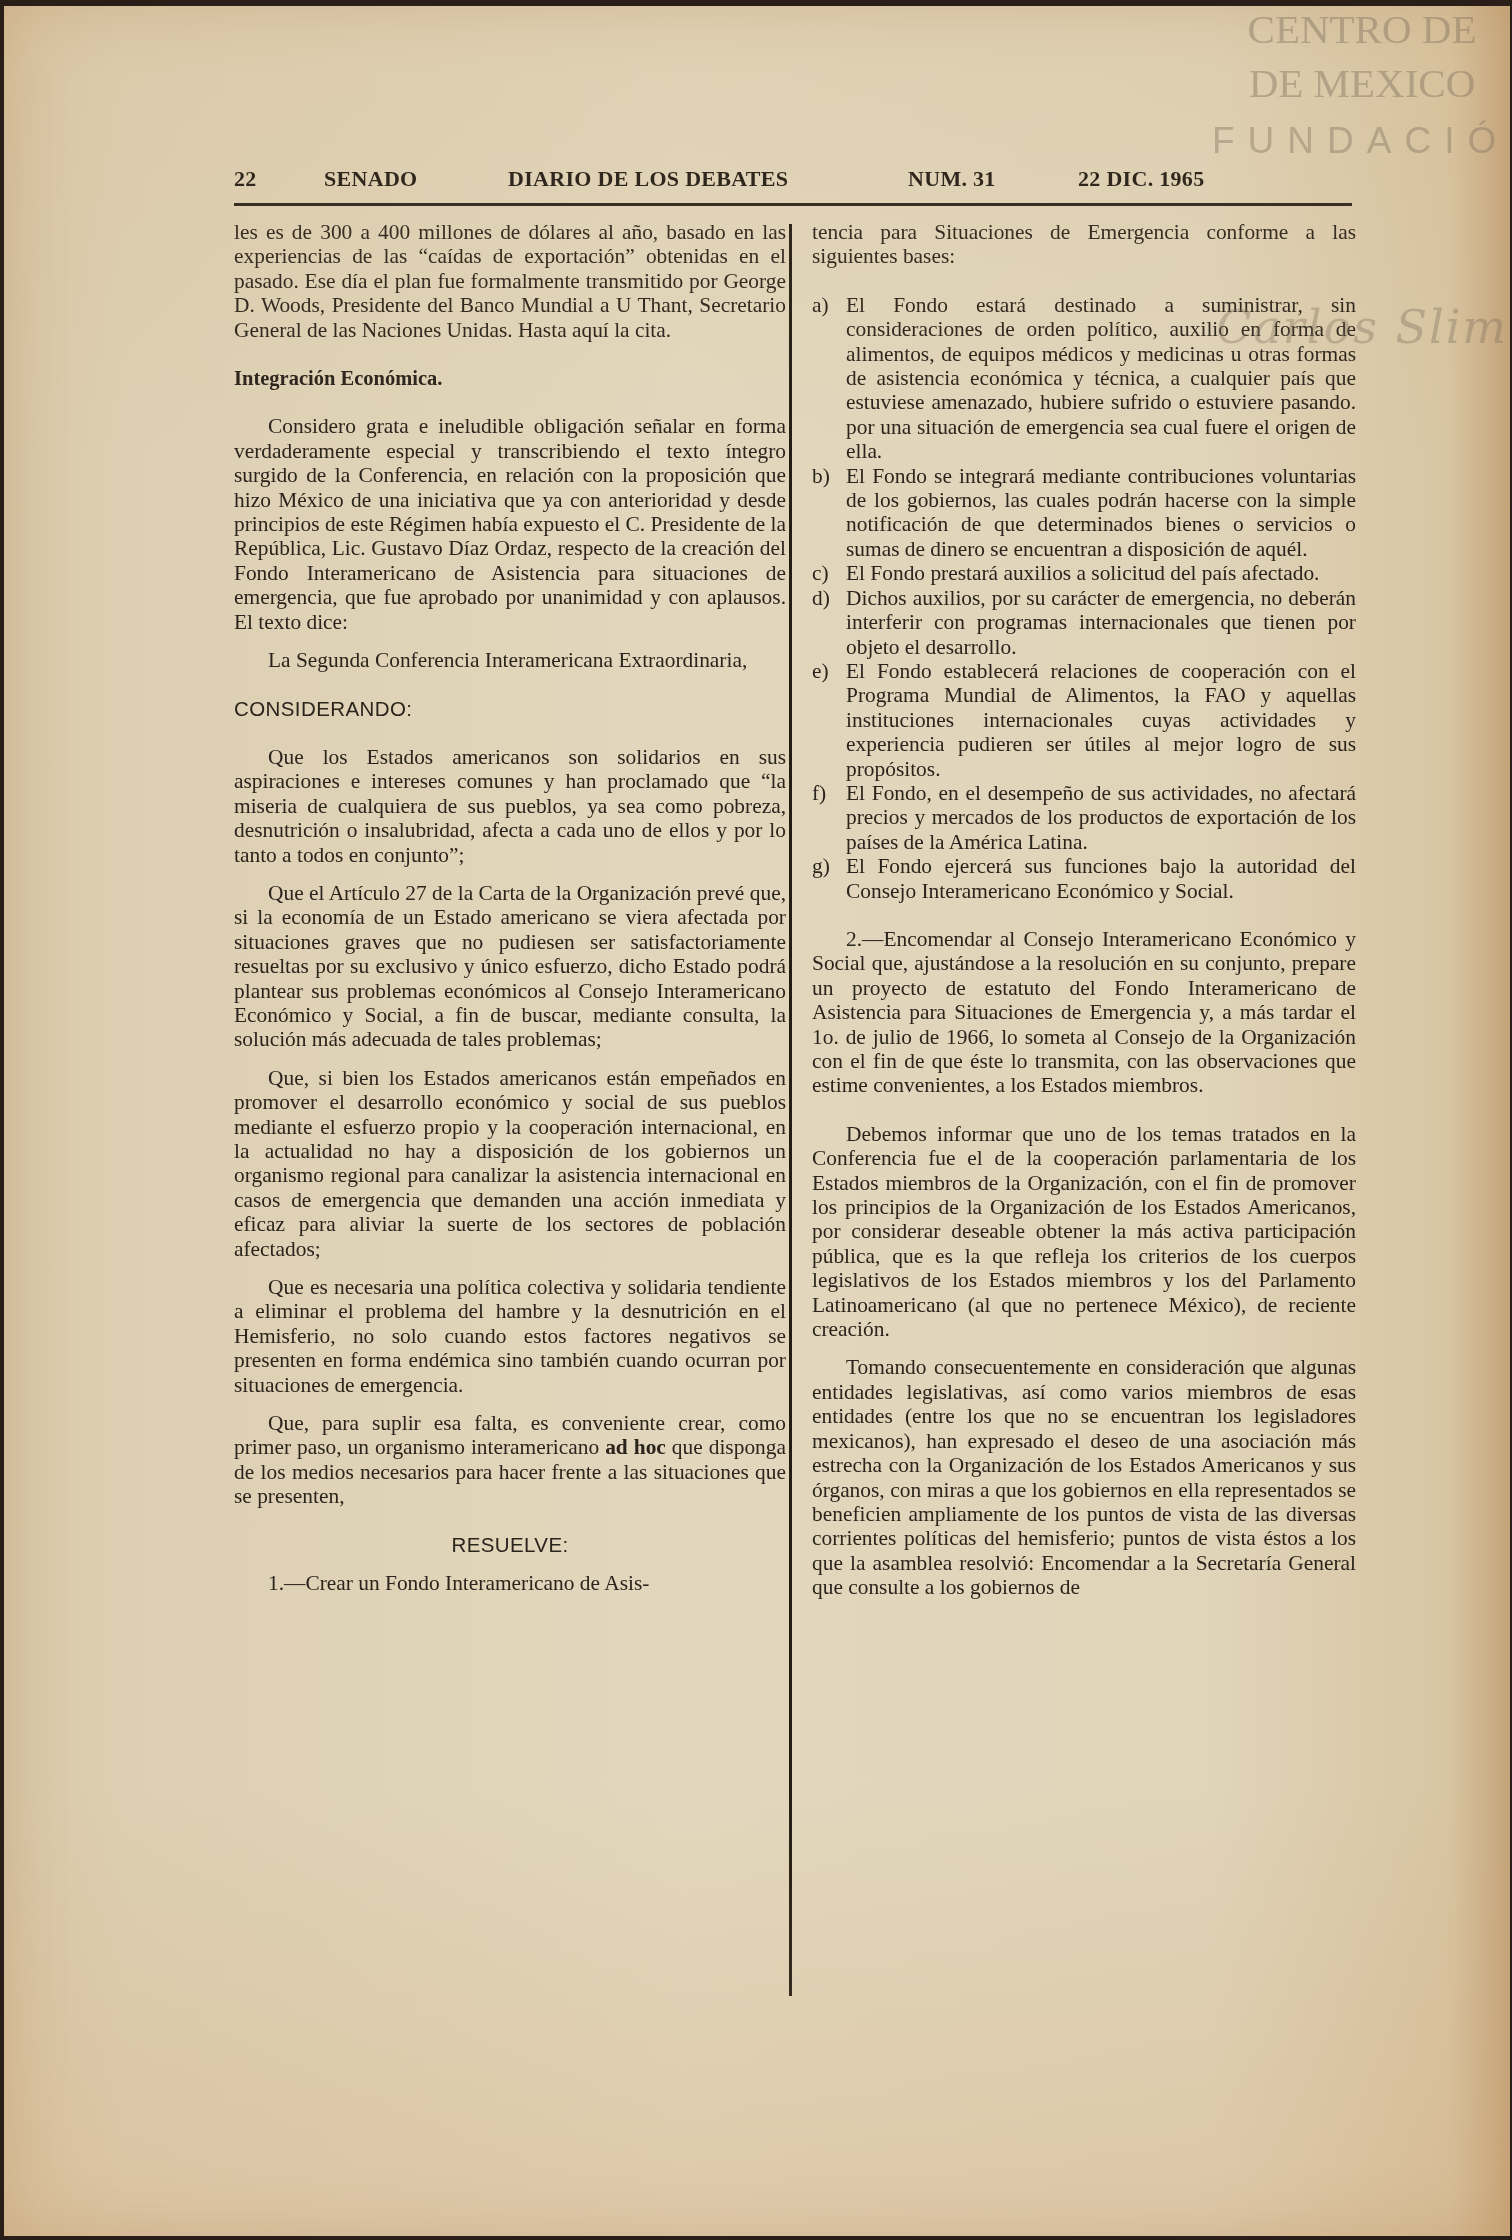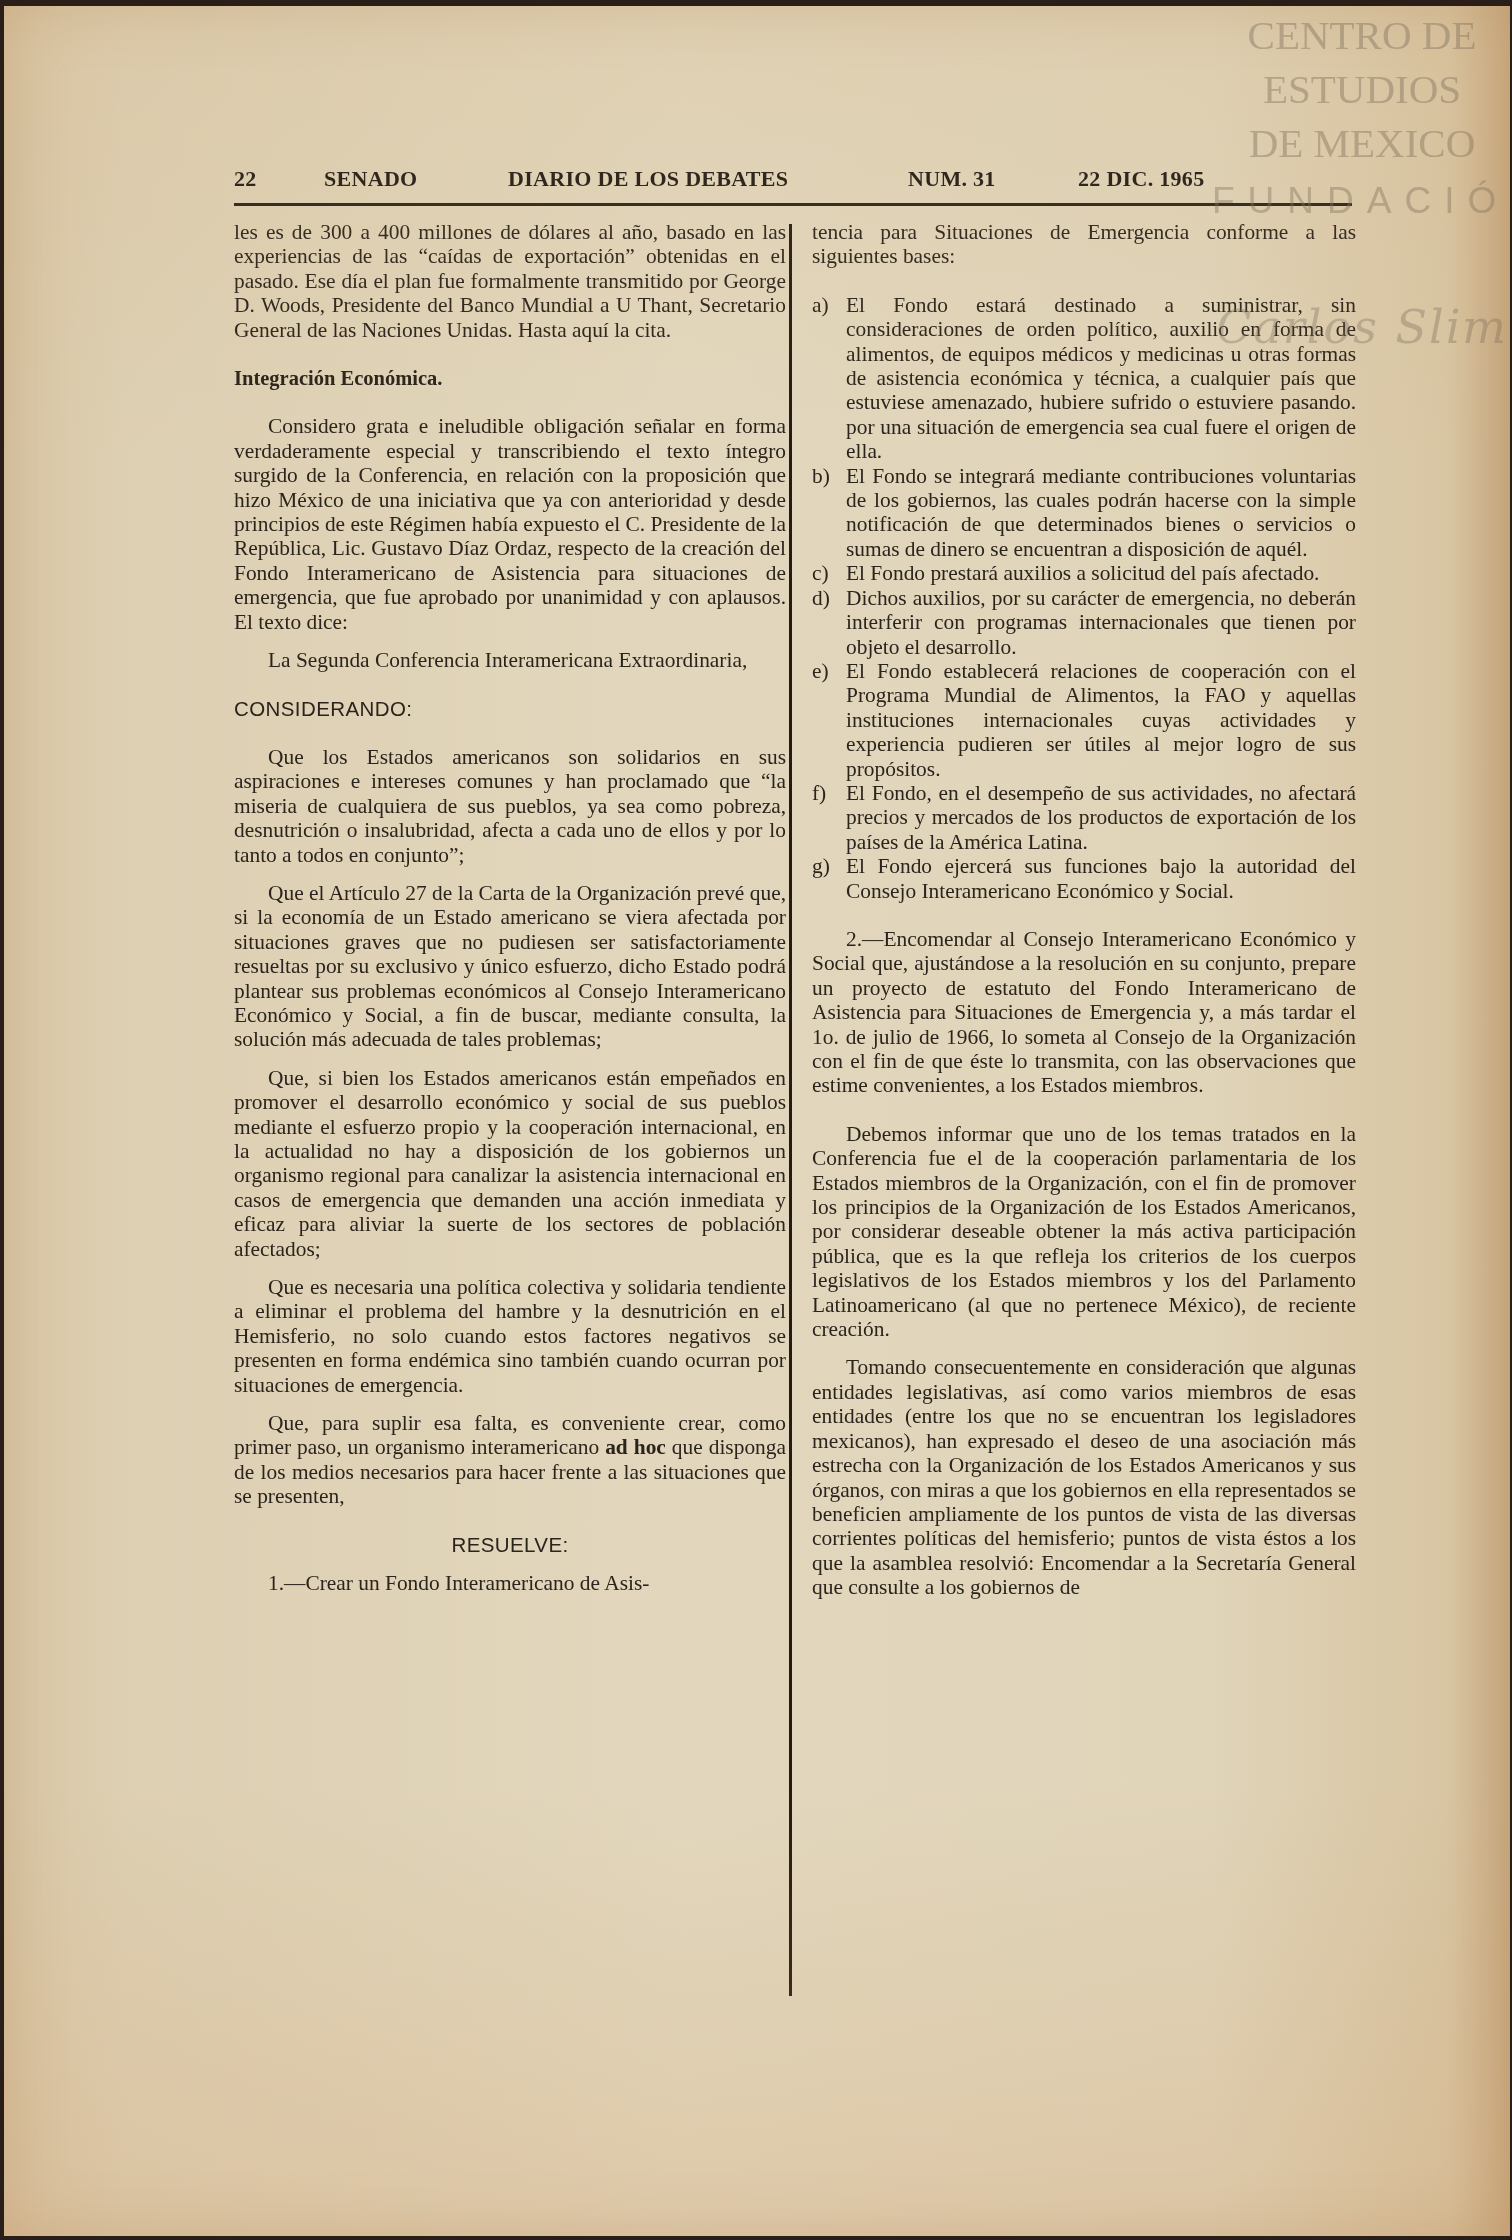--- a/index.html
+++ b/index.html
@@ -200,18 +200,17 @@
     <p class="p">2.—Encomendar al Consejo Interamericano Económico y Social que, ajustándose a la resolución en su conjunto, prepare un proyecto de estatuto del Fondo Interamericano de Asistencia para Situaciones de Emergencia y, a más tardar el 1o. de julio de 1966, lo someta al Consejo de la Organización con el fin de que éste lo transmita, con las observaciones que estime convenientes, a los Estados miembros.</p>
     <div class="gap"></div>
     <p class="p">Debemos informar que uno de los temas tratados en la Conferencia fue el de la cooperación parlamentaria de los Estados miembros de la Organización, con el fin de promover los principios de la Organización de los Estados Americanos, por considerar deseable obtener la más activa participación pública, que es la que refleja los criterios de los cuerpos legislativos de los Estados miembros y los del Parlamento Latinoamericano (al que no pertenece México), de reciente creación.</p>
     <div class="gap-s"></div>
     <p class="p">Tomando consecuentemente en consideración que algunas entidades legislativas, así como varios miembros de esas entidades (entre los que no se encuentran los legisladores mexicanos), han expresado el deseo de una asociación más estrecha con la Organización de los Estados Americanos y sus órganos, con miras a que los gobiernos en ella representados se beneficien ampliamente de los puntos de vista de las diversas corrientes políticas del hemisferio; puntos de vista éstos a los que la asamblea resolvió: Encomendar a la Secretaría General que consulte a los gobiernos de</p>
   </div>
 
 </div>
 
 <div class="watermark">
-  <span class="wm-line" style="margin-top:8px;">CENTRO DE</span>
-  <span class="wm-line">ESTUDIOS</span>
+  <span class="wm-line" style="margin-top:2px;">CENTRO DE</span>
   <span class="wm-line">DE MEXICO</span>
   <span class="wm-fund">FUNDACIÓN</span>
   <span class="wm-sig">Carlos Slim</span>
 </div>
 
 </body></html>

